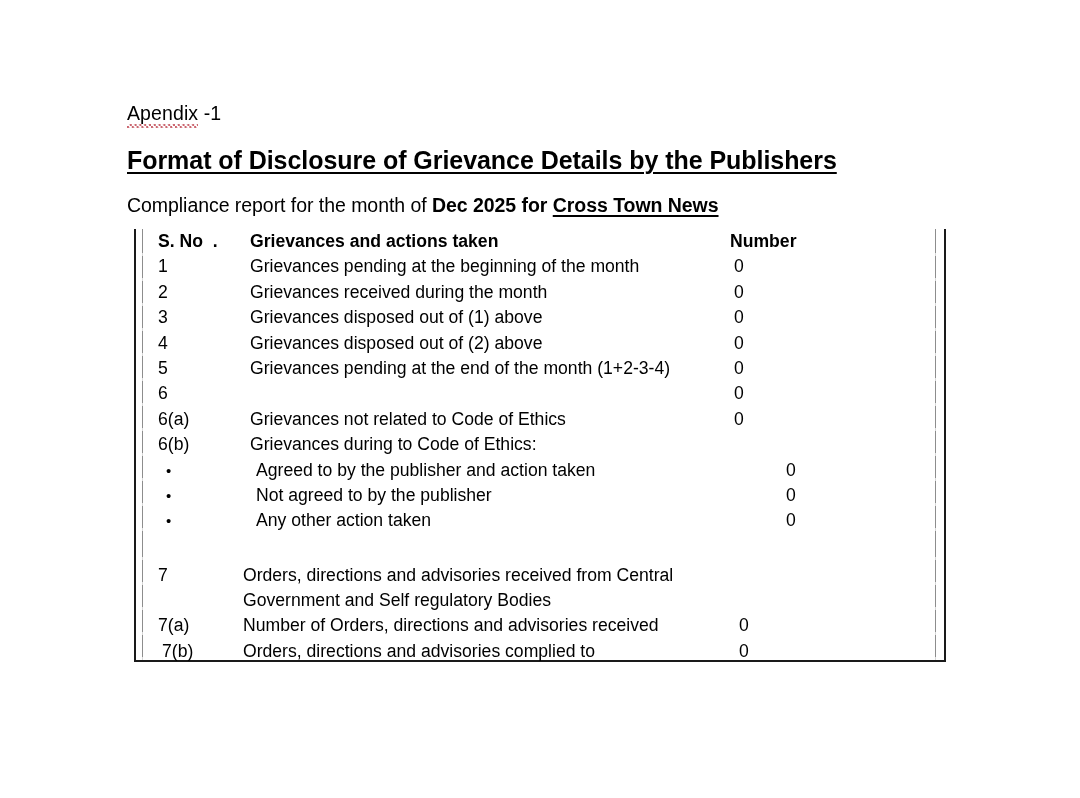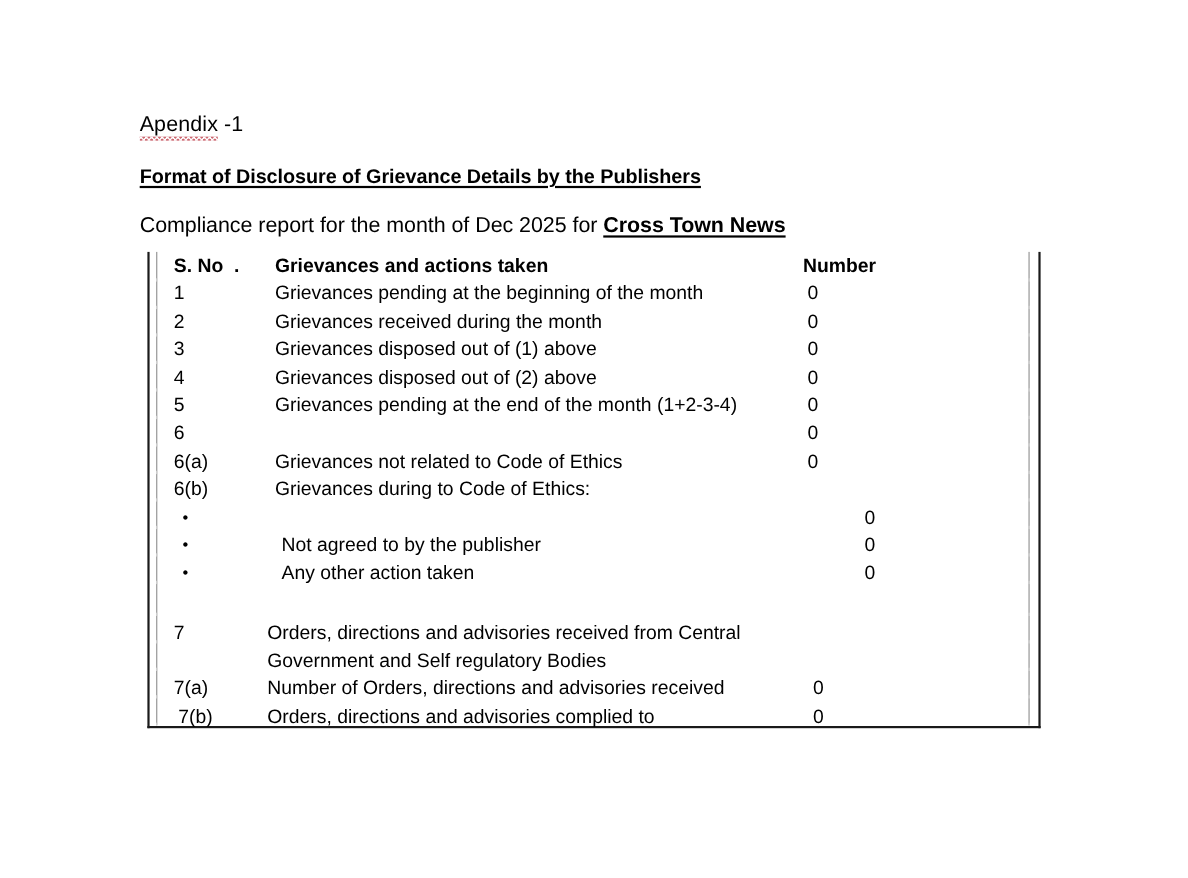--- a/index.html
+++ b/index.html
@@ -54,41 +54,41 @@
     background-image:
       radial-gradient(circle at 1.2px 3.2px, #c9606a 1.05px, transparent 1.35px),
       radial-gradient(circle at 3.6px 0.9px, #c9606a 1.05px, transparent 1.35px);
     background-size: 4.8px 4px;
     background-repeat: repeat-x;
     opacity: 0.95;
   }
 
   .line-format {
     margin-top: 20px;
-    font-size: 18px;
+    font-size: 25px;
     line-height: 26px;
     font-weight: bold;
     letter-spacing: -0.05px;
     white-space: pre;
   }
   .line-format span {
     text-decoration: underline;
     text-underline-offset: 2.5px;
     text-decoration-thickness: 1.6px;
   }
 
   .line-compliance {
     margin-top: 19px;
     font-size: 19.5px;
     line-height: 26px;
     letter-spacing: -0.05px;
     white-space: pre;
   }
   .line-compliance .b {
-    font-weight: normal;
+    font-weight: bold;
   }
   .line-compliance .bu {
     font-weight: bold;
     text-decoration: underline;
     text-underline-offset: 2.5px;
     text-decoration-thickness: 1.7px;
   }
 
   
   .table-wrap {
@@ -287,20 +287,21 @@
         <span class="c-num">0</span>
       </div>
       <div class="row">
         <span class="c-sno">6(b)</span>
         <span class="c-text">Grievances during to Code of Ethics:</span>
         <span class="c-num"></span>
       </div>
 
       <div class="row">
         <span class="c-bullet">•</span>
+        <span class="c-text indent-bullet">Agreed to by the publisher and action taken</span>
         <span class="c-num far">0</span>
       </div>
       <div class="row">
         <span class="c-bullet">•</span>
         <span class="c-text indent-bullet">Not agreed to by the publisher</span>
         <span class="c-num far">0</span>
       </div>
       <div class="row">
         <span class="c-bullet">•</span>
         <span class="c-text indent-bullet">Any other action taken</span>

